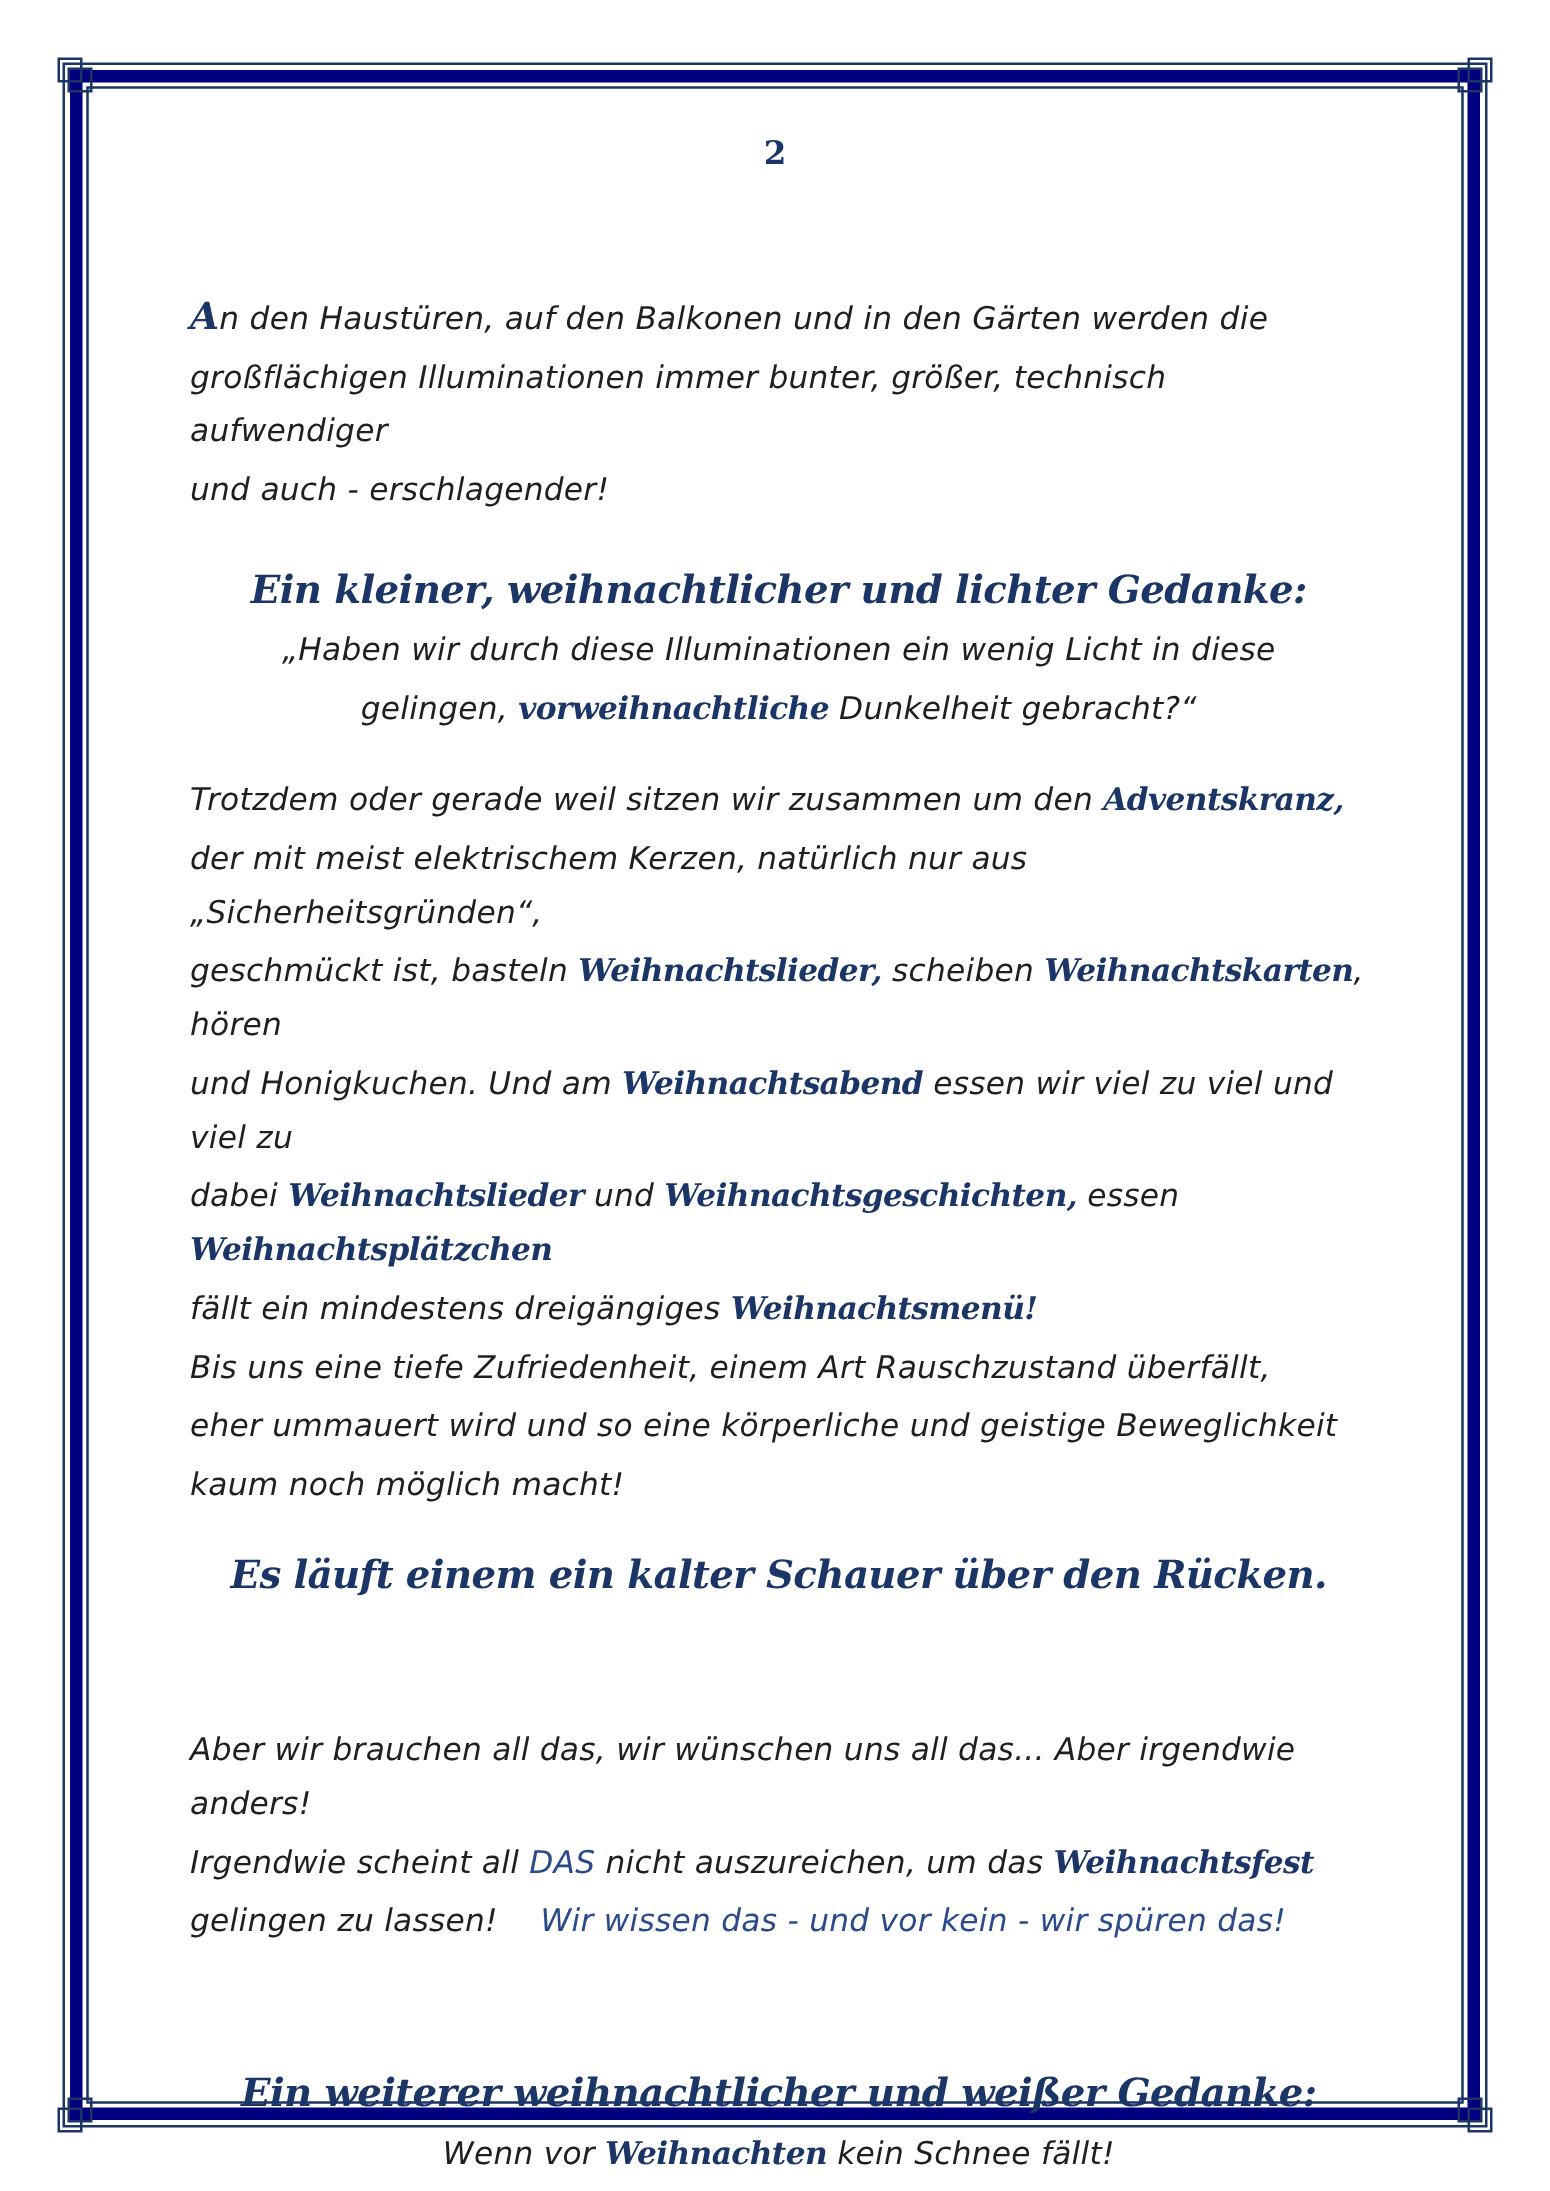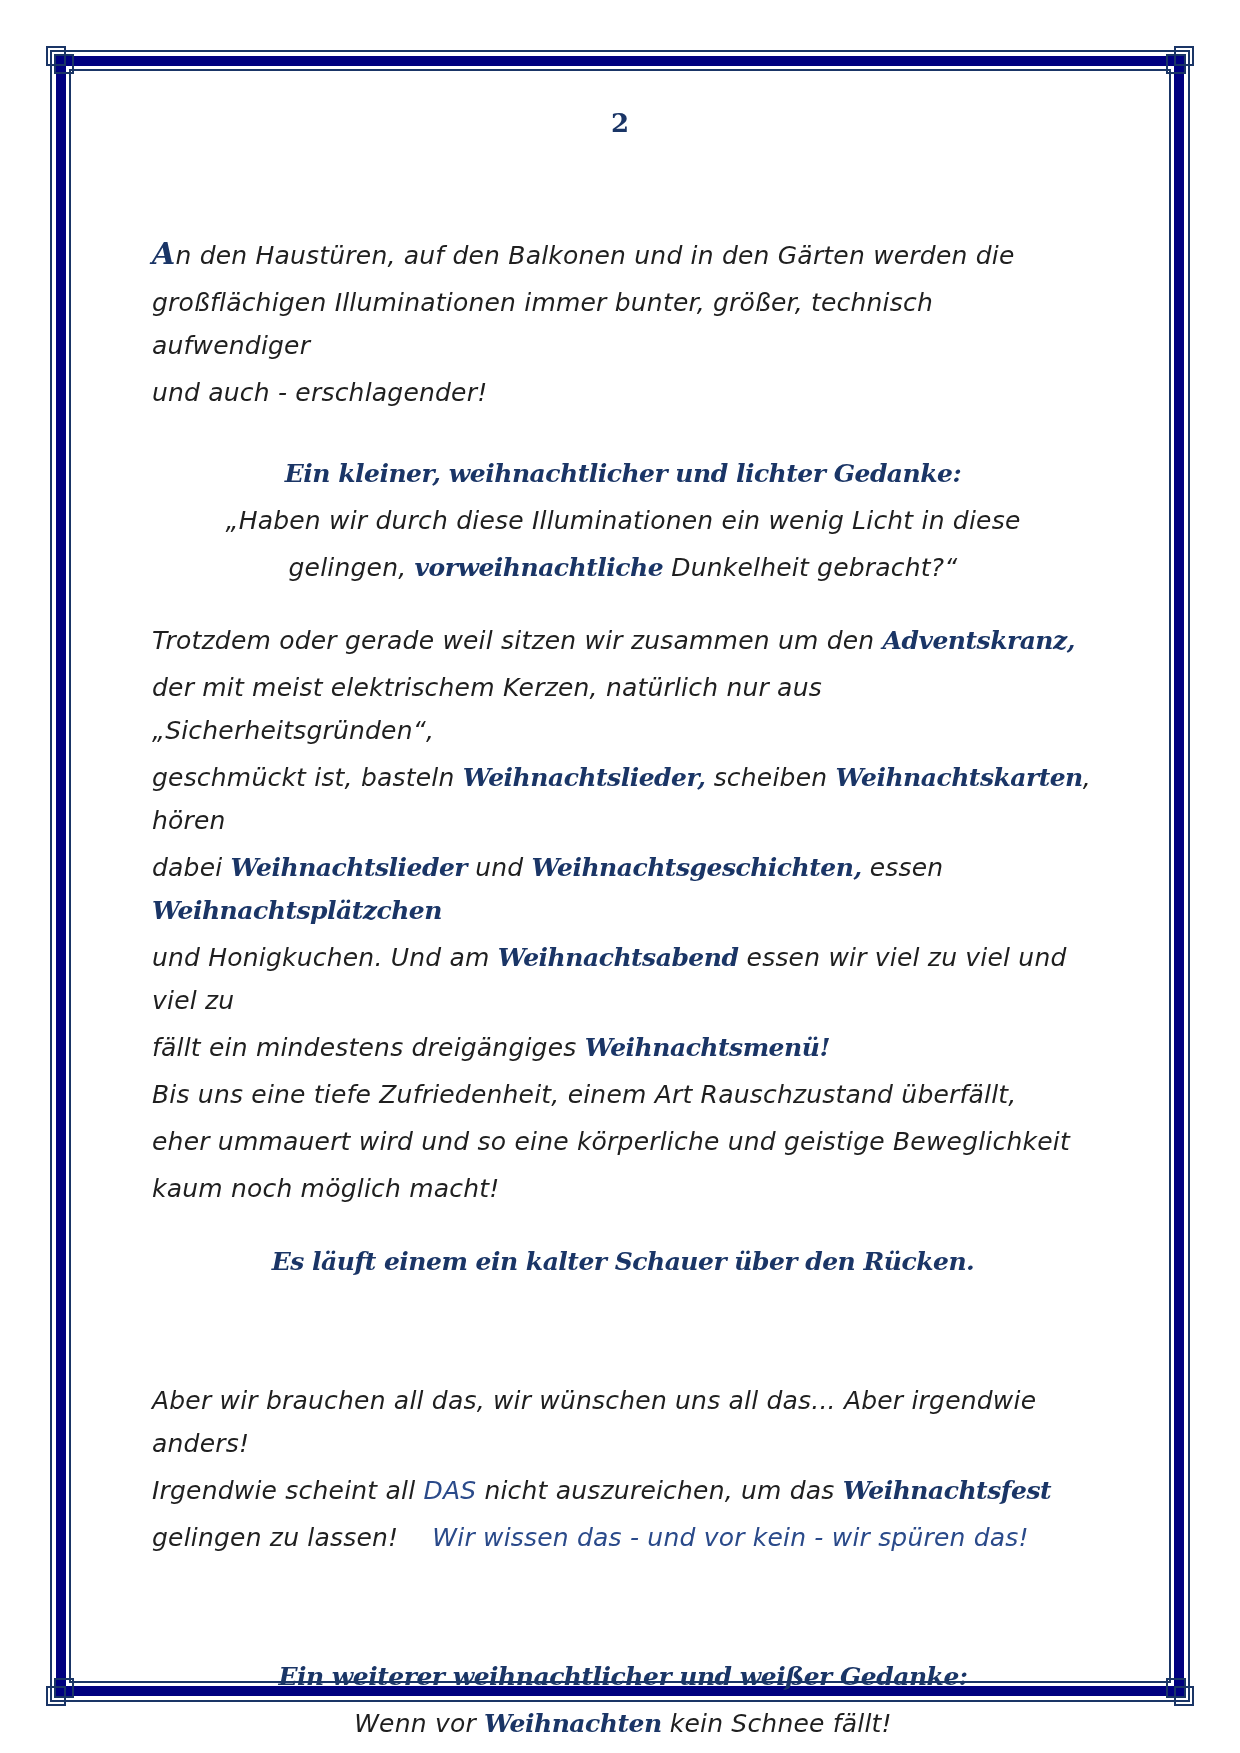--- a/index.html
+++ b/index.html
@@ -11,21 +11,21 @@
   .page-number { position:absolute; top:108px; left:0; width:1240px; text-align:center; font-family:"DejaVu Serif", serif; font-weight:bold; font-size:26px; color:#1a3566; }
   .content { position:absolute; left:148px; top:228px; width:950px; font-family:"DejaVu Sans", sans-serif; font-size:25px; color:#1f1f1f; line-height:43px; letter-spacing:0.2px; }
   .content p { margin:4px;font-style:italic; }
   .center { text-align:center; }
   .fraktur { font-family:"DejaVu Serif", serif; font-weight:bold; color:#1a3566; letter-spacing:-0.5px; }
   .blue-text { color:#2a4a8a;text-align:center; }
   .dropcap { font-family:"DejaVu Serif", serif; font-weight:bold; color:#1a3566; font-size:30px; }
   .gap-sm { height:22px; }
   .gap-md { height:30px; }
   .gap-lg { height:88px; }
-  .heading { font-size:25px; }
+  .heading { font-size:31px; }
 </style>
 </head>
 <body>
 
 <div>
   <div class="frame-outer-line"></div>
   <div class="frame-thick"></div>
   <div class="frame-inner-line"></div>
   <div class="corner" style="left:46px;top:46px;"></div>
   <div class="corner" style="left:54px;top:54px;"></div>
@@ -54,22 +54,22 @@
     <p>„Haben wir durch diese Illuminationen ein wenig Licht in diese</p>
     <p><span>gelingen, </span><span class="fraktur">vorweihnachtliche</span><span> Dunkelheit gebracht?“</span></p>
   </div>
 
   <div class="gap-sm"></div>
 
   <div>
     <p><span>Trotzdem oder gerade weil sitzen wir zusammen um den </span><span class="fraktur">Adventskranz,</span></p>
     <p>der mit meist elektrischem Kerzen, natürlich nur aus „Sicherheitsgründen“,</p>
     <p><span>geschmückt ist, basteln </span><span class="fraktur">Weihnachtslieder,</span><span> scheiben </span><span class="fraktur">Weihnachtskarten</span><span>, hören</span></p>
+    <p><span>und Honigkuchen. Und am </span><span class="fraktur">Weihnachtsabend</span><span> essen wir viel zu viel und viel zu</span></p>
     <p><span>dabei </span><span class="fraktur">Weihnachtslieder</span><span> und </span><span class="fraktur">Weihnachtsgeschichten,</span><span> essen </span><span class="fraktur">Weihnachtsplätzchen</span></p>
-    <p><span>und Honigkuchen. Und am </span><span class="fraktur">Weihnachtsabend</span><span> essen wir viel zu viel und viel zu</span></p>
     <p><span>fällt ein mindestens dreigängiges </span><span class="fraktur">Weihnachtsmenü!</span></p>
     <p>Bis uns eine tiefe Zufriedenheit, einem Art Rauschzustand überfällt,</p>
     <p>eher ummauert wird und so eine körperliche und geistige Beweglichkeit</p>
     <p>kaum noch möglich macht!</p>
   </div>
 
   <div class="gap-sm"></div>
 
   <p class="center fraktur heading">Es läuft einem ein kalter Schauer über den Rücken.</p>
 

